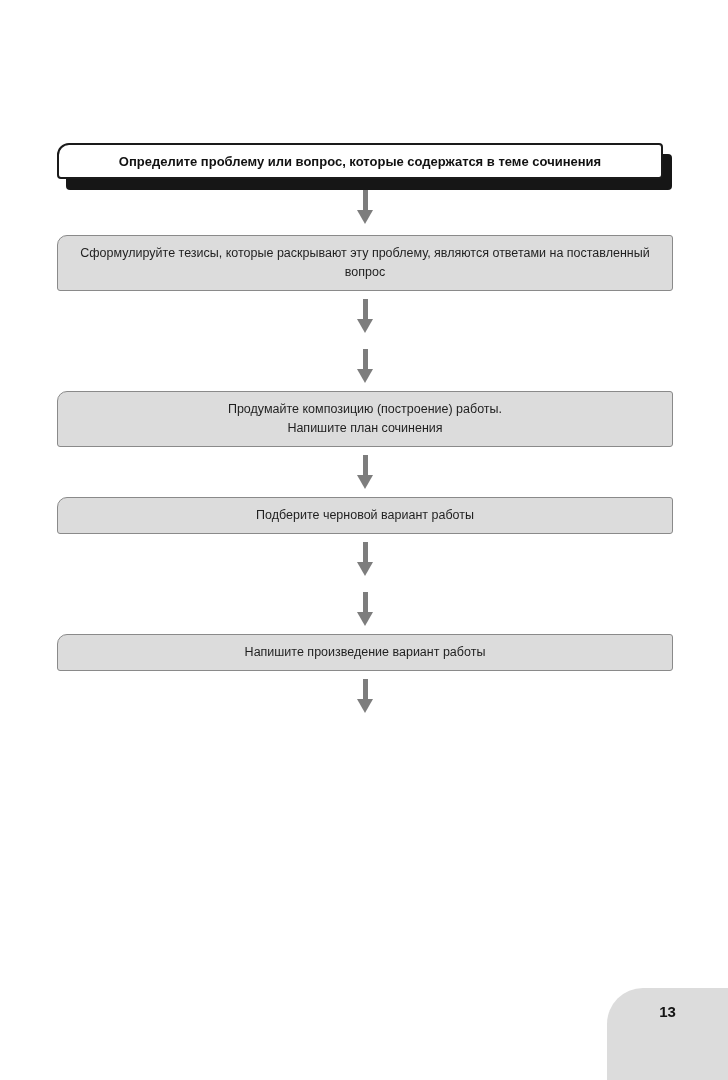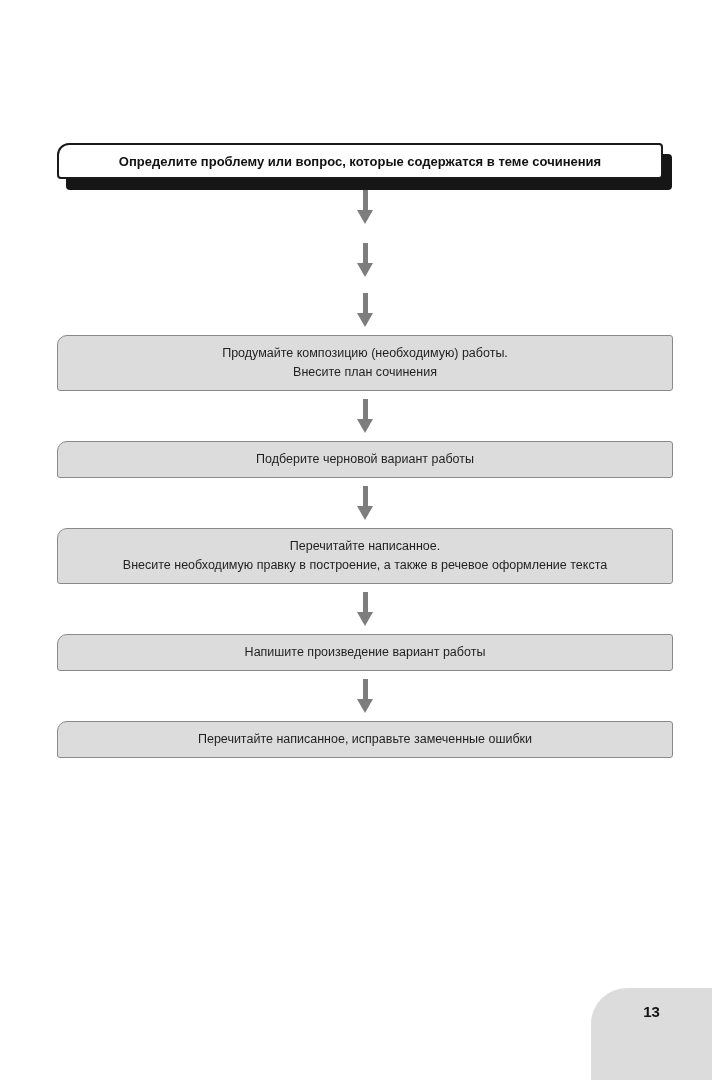--- a/index.html
+++ b/index.html
@@ -84,21 +84,21 @@
     left: 0;
     top: 20px;
     width: 0;
     height: 0;
     border-left: 8.5px solid transparent;
     border-right: 8.5px solid transparent;
     border-top: 14px solid var(--arrow, #7d7d7d);
   }
   .page-tab {
     position: absolute;
-    right: 16px;
+    right: 0;
     bottom: 0;
     width: 121px;
     height: 92px;
     background: var(--box-fill, #dcdcdc);
     border-top-left-radius: 36px;
   }
   .page-number {
     text-align: center;
     padding-top: 15px;
     font-weight: bold;
@@ -110,53 +110,50 @@
 <body>
 
 <div class="flow">
 
   <div class="title-box">
     <span>Определите проблему или вопрос, которые содержатся в теме сочинения</span>
   </div>
 
   <div class="arrow first"></div>
 
+  <div class="step-box two-line">
+    <span class="line">Сформулируйте тезисы, которые раскрывают эту проблему, являются ответами на поставленный</span>
+    <span class="line">вопрос</span>
+  </div>
 
   <div class="arrow"></div>
 
 
   <div class="arrow"></div>
 
   <div class="step-box two-line">
-    <span class="line">Продумайте композицию (необходимую) работы.</span>
-    <span class="line">Внесите план сочинения</span>
+    <span class="line">Продумайте композицию (построение) работы.</span>
+    <span class="line">Напишите план сочинения</span>
   </div>
 
   <div class="arrow"></div>
 
   <div class="step-box">
     <span class="line">Подберите черновой вариант работы</span>
   </div>
 
   <div class="arrow"></div>
 
-  <div class="step-box two-line">
-    <span class="line">Перечитайте написанное.</span>
-    <span class="line">Внесите необходимую правку в построение, а также в речевое оформление текста</span>
-  </div>
 
   <div class="arrow"></div>
 
   <div class="step-box">
     <span class="line">Напишите произведение вариант работы</span>
   </div>
 
   <div class="arrow"></div>
 
-  <div class="step-box">
-    <span class="line">Перечитайте написанное, исправьте замеченные ошибки</span>
-  </div>
 
 </div>
 
 <div class="page-tab">
   <div class="page-number">13</div>
 </div>
 
 </body></html>

